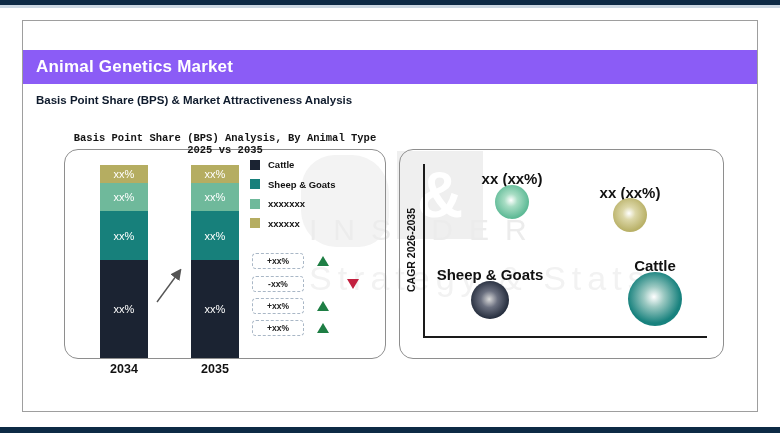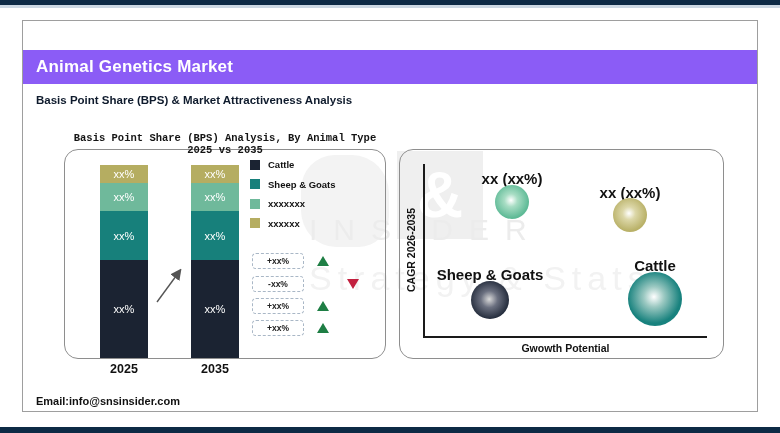--- a/index.html
+++ b/index.html
@@ -183,39 +183,37 @@
       <div class="ann ann-2">
         <div class="ann-box">+xx%</div>
         <div class="tri tri-up"></div>
       </div>
       <div class="ann ann-3">
         <div class="ann-box">+xx%</div>
         <div class="tri tri-up"></div>
       </div>
     </div>
 
-    <div class="cat-label cat-2025">2025</div>
+    <div class="cat-label cat-2025">2034</div>
     <div class="cat-label cat-2035">2035</div>
 
     <div class="panel panel-right">
       <div class="y-axis"></div>
       <div class="x-axis"></div>
       <div class="ylabel">CAGR 2026-2035</div>
-      <div class="xlabel">Gwowth Potential</div>
 
       <div class="bub-lbl bl-0">xx (xx%)</div>
       <div class="bubble bub-0"></div>
 
       <div class="bub-lbl bl-1">xx (xx%)</div>
       <div class="bubble bub-1"></div>
 
       <div class="bub-lbl bl-2">Sheep &amp; Goats</div>
       <div class="bubble bub-2"></div>
 
       <div class="bub-lbl bl-3">Cattle</div>
       <div class="bubble bub-3"></div>
     </div>
 
-    <div class="footer-email">Email:info@snsinsider.com</div>
   </div>
 
   <div class="bottom-navy"></div>
 </div>
 
 </body></html>

